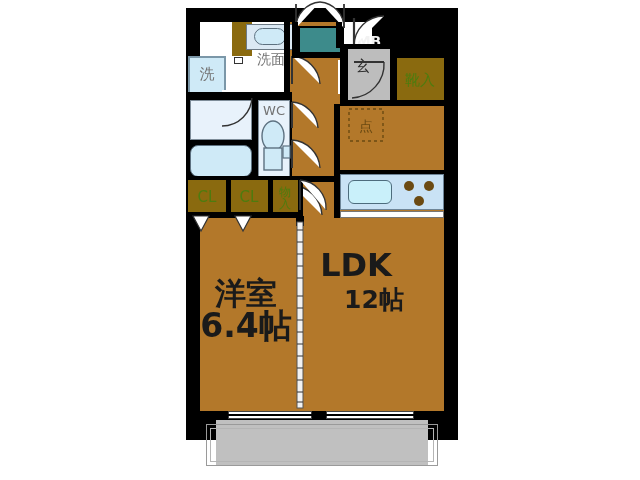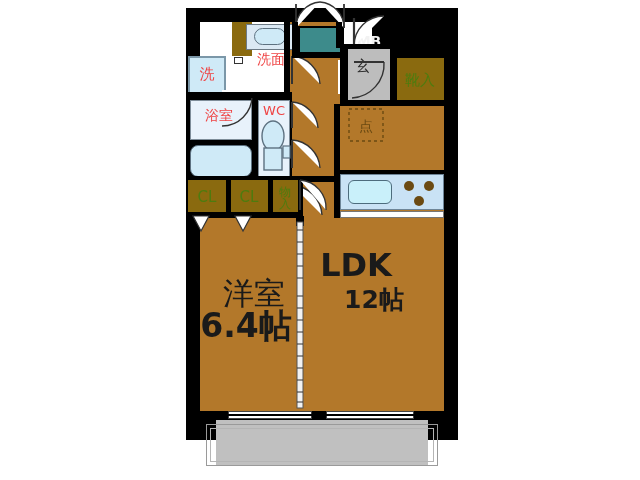--- a/index.html
+++ b/index.html
@@ -10,21 +10,21 @@
   
   .wall{background:#000000;}
   .floor{background:#b3782a;}
   .closet{background:#8a6a0f;}
   .tile{background:#e8f2fb;border:1px solid #6c7a85;}
   .grey{background:#c0c0c0;}
   .white{background:#ffffff;}
   .teal{background:#3d8b8b;}
   .lbl{position:absolute;display:flex;align-items:center;justify-content:center;
        color:#1a1a1a;line-height:1.05;text-align:center;white-space:pre;}
-  .lbl.blue{color:#ef4444;}
+  .lbl.blue{color:#737373;}
   .lbl.brown{color:#4d7c0f;}
   .lbl.wh{color:#f2f2f2;}
   .thin{position:absolute;background:#000;}
   svg{display:block;overflow:visible;}
 </style>
 </head>
 <body>
 
 <div id="plan">
 
@@ -99,21 +99,20 @@
   <div class="abs" style="left:340px;top:174px;width:104px;height:36px;background:#c9e2f5;border:1.5px solid #6e8598;"></div>
   <div class="abs" style="left:348px;top:180px;width:44px;height:24px;background:#c9f0fa;border:1.6px solid #4d6c7d;border-radius:6px;"></div>
   <div class="abs" style="left:404px;top:181px;width:10px;height:10px;background:#6b4a12;border-radius:50%;"></div>
   <div class="abs" style="left:424px;top:181px;width:10px;height:10px;background:#6b4a12;border-radius:50%;"></div>
   <div class="abs" style="left:414px;top:196px;width:10px;height:10px;background:#6b4a12;border-radius:50%;"></div>
   <div class="abs" style="left:340px;top:211px;width:104px;height:7px;background:#ffffff;border:1.2px solid #777;"></div>
   <div class="abs wall" style="left:334px;top:170px;width:6px;height:48px;"></div>
 
   <div class="abs wall" style="left:186px;top:96px;width:72px;height:86px;"></div>
   <div class="abs tile" style="left:190px;top:100px;width:62px;height:40px;background:#e8f2fb;border:1.3px solid #7e8d99;"></div>
-  <div class="lbl blue" style="left:190px;top:104px;width:58px;height:22px;font-size:14px;">浴室</div>
   <div class="abs" style="left:190px;top:145px;width:62px;height:32px;background:#cfeaf7;border:1.6px solid #5d7180;border-radius:8px;"></div>
   <svg class="abs" style="left:222px;top:96px;width:32px;height:32px;">
     <path d="M30,0 A30,30 0 0,1 0,30" fill="none" stroke="#333" stroke-width="1.4"></path>
     <line x1="30" y1="0" x2="2" y2="0" stroke="#333" stroke-width="2"></line>
   </svg>
   <div class="abs white" style="left:222px;top:90px;width:32px;height:8px;"></div>
 
   <div class="abs wall" style="left:256px;top:96px;width:36px;height:86px;"></div>
   <div class="abs tile" style="left:258px;top:100px;width:32px;height:78px;background:#e8f2fb;border:1.2px solid #7e8d99;"></div>
   <div class="lbl blue" style="left:258px;top:102px;width:32px;height:18px;font-size:13px;">WC</div>
@@ -184,21 +183,21 @@
       <line x1="3" y1="110" x2="9" y2="110"></line>
       <line x1="3" y1="122" x2="9" y2="122"></line>
       <line x1="3" y1="134" x2="9" y2="134"></line>
       <line x1="3" y1="146" x2="9" y2="146"></line>
       <line x1="3" y1="158" x2="9" y2="158"></line>
       <line x1="3" y1="170" x2="9" y2="170"></line>
       <line x1="3" y1="180" x2="9" y2="180"></line>
     </g>
   </svg>
 
-  <div class="lbl" style="left:200px;top:276px;width:92px;height:34px;font-size:31px;font-weight:400;margin-left:8px;">洋室</div>
+  <div class="lbl" style="left:200px;top:276px;width:92px;height:34px;font-size:31px;font-weight:700;">洋室</div>
   <div class="lbl" style="left:198px;top:310px;width:96px;height:32px;font-size:33px;font-weight:700;">6.4帖</div>
 
   <div class="lbl" style="left:300px;top:248px;width:112px;height:36px;font-size:32px;font-weight:700;">LDK</div>
   <div class="lbl" style="left:318px;top:283px;width:112px;height:34px;font-size:25px;font-weight:700;">12帖</div>
 
   <div class="abs" style="left:228px;top:411px;width:84px;height:8px;background:#ffffff;border:1.2px solid #444;"></div>
   <div class="thin" style="left:228px;top:414px;width:84px;height:1.5px;"></div>
   <div class="abs" style="left:326px;top:411px;width:88px;height:8px;background:#ffffff;border:1.2px solid #444;"></div>
   <div class="thin" style="left:326px;top:414px;width:88px;height:1.5px;"></div>
 

